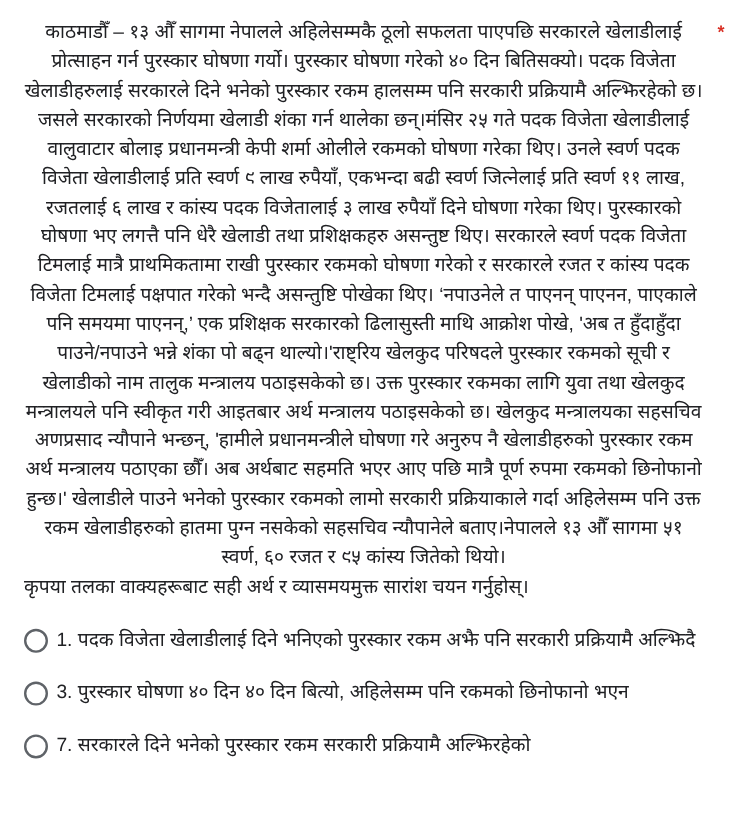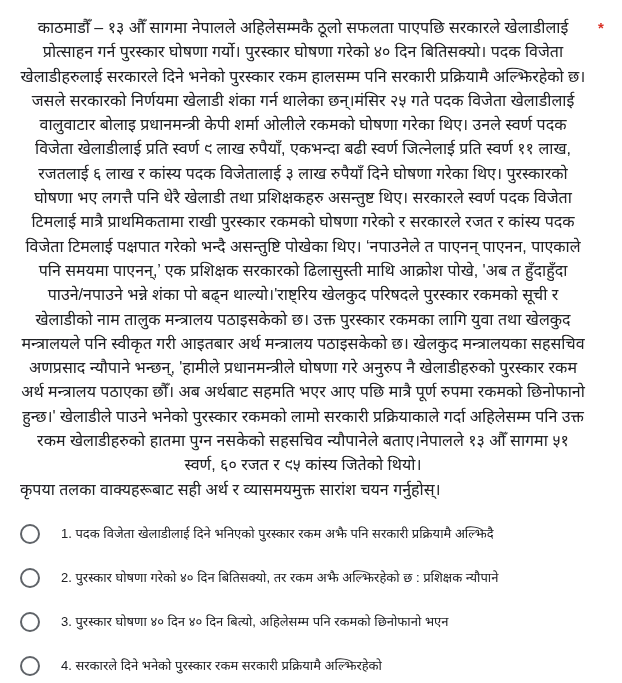--- a/index.html
+++ b/index.html
@@ -63,22 +63,22 @@
   .radio-circle {
     flex: 0 0 auto;
     width: 16px;
     height: 16px;
     border: 2px solid #5f6368;
     border-radius: 50%;
     background: #ffffff;
     box-sizing: content-box;
   }
   .option-label {
-    margin-left: 21px;
-    font-size: 13px;
+    margin-left: 7px;
+    font-size: 16px;
     line-height: 22px;
     color: #202124;
   }
 </style>
 </head>
 <body>
 
 <div class="page">
 
   <div class="passage">काठमाडौँ – १३ औँ सागमा नेपालले अहिलेसम्मकै ठूलो सफलता पाएपछि सरकारले खेलाडीलाई प्रोत्साहन गर्न पुरस्कार घोषणा गर्यो। पुरस्कार घोषणा गरेको ४० दिन बितिसक्यो। पदक विजेता खेलाडीहरुलाई सरकारले दिने भनेको पुरस्कार रकम हालसम्म पनि सरकारी प्रक्रियामै अल्झिरहेको छ। जसले सरकारको निर्णयमा खेलाडी शंका गर्न थालेका छन्।मंसिर २५ गते पदक विजेता खेलाडीलाई वालुवाटार बोलाइ प्रधानमन्त्री केपी शर्मा ओलीले रकमको घोषणा गरेका थिए। उनले स्वर्ण पदक विजेता खेलाडीलाई प्रति स्वर्ण ९ लाख रुपैयाँ, एकभन्दा बढी स्वर्ण जित्नेलाई प्रति स्वर्ण ११ लाख, रजतलाई ६ लाख र कांस्य पदक विजेतालाई ३ लाख रुपैयाँ दिने घोषणा गरेका थिए। पुरस्कारको घोषणा भए लगत्तै पनि धेरै खेलाडी तथा प्रशिक्षकहरु असन्तुष्ट थिए। सरकारले स्वर्ण पदक विजेता टिमलाई मात्रै प्राथमिकतामा राखी पुरस्कार रकमको घोषणा गरेको र सरकारले रजत र कांस्य पदक विजेता टिमलाई पक्षपात गरेको भन्दै असन्तुष्टि पोखेका थिए। ‘नपाउनेले त पाएनन् पाएनन, पाएकाले पनि समयमा पाएनन्,’ एक प्रशिक्षक सरकारको ढिलासुस्ती माथि आक्रोश पोखे, 'अब त हुँदाहुँदा पाउने/नपाउने भन्ने शंका पो बढ्न थाल्यो।'राष्ट्रिय खेलकुद परिषदले पुरस्कार रकमको सूची र खेलाडीको नाम तालुक मन्त्रालय पठाइसकेको छ। उक्त पुरस्कार रकमका लागि युवा तथा खेलकुद मन्त्रालयले पनि स्वीकृत गरी आइतबार अर्थ मन्त्रालय पठाइसकेको छ। खेलकुद मन्त्रालयका सहसचिव अणप्रसाद न्यौपाने भन्छन्, 'हामीले प्रधानमन्त्रीले घोषणा गरे अनुरुप नै खेलाडीहरुको पुरस्कार रकम अर्थ मन्त्रालय पठाएका छौँ। अब अर्थबाट सहमति भएर आए पछि मात्रै पूर्ण रुपमा रकमको छिनोफानो हुन्छ।' खेलाडीले पाउने भनेको पुरस्कार रकमको लामो सरकारी प्रक्रियाकाले गर्दा अहिलेसम्म पनि उक्त रकम खेलाडीहरुको हातमा पुग्न नसकेको सहसचिव न्यौपानेले बताए।नेपालले १३ औँ सागमा ५१ स्वर्ण, ६० रजत र ९५ कांस्य जितेको थियो।</div>
@@ -87,30 +87,26 @@
 
   <div class="question">कृपया तलका वाक्यहरूबाट सही अर्थ र व्यासमयमुक्त सारांश चयन गर्नुहोस्।</div>
 
   <div class="options">
 
     <div class="option-row">
       <span class="radio-circle"></span>
       <span class="option-label">1. पदक विजेता खेलाडीलाई दिने भनिएको पुरस्कार रकम अझै पनि सरकारी प्रक्रियामै अल्झिदै</span>
     </div>
 
-    <div class="option-row">
-      <span class="radio-circle"></span>
-      <span class="option-label">2. पुरस्कार घोषणा गरेको ४० दिन बितिसक्यो, तर रकम अझै अल्झिरहेको छ : प्रशिक्षक न्यौपाने</span>
-    </div>
 
     <div class="option-row">
       <span class="radio-circle"></span>
       <span class="option-label">3. पुरस्कार घोषणा ४० दिन ४० दिन बित्यो, अहिलेसम्म पनि रकमको छिनोफानो भएन</span>
     </div>
 
     <div class="option-row">
       <span class="radio-circle"></span>
-      <span class="option-label">4. सरकारले दिने भनेको पुरस्कार रकम सरकारी प्रक्रियामै अल्झिरहेको</span>
+      <span class="option-label">7. सरकारले दिने भनेको पुरस्कार रकम सरकारी प्रक्रियामै अल्झिरहेको</span>
     </div>
 
   </div>
 
 </div>
 
 </body></html>

